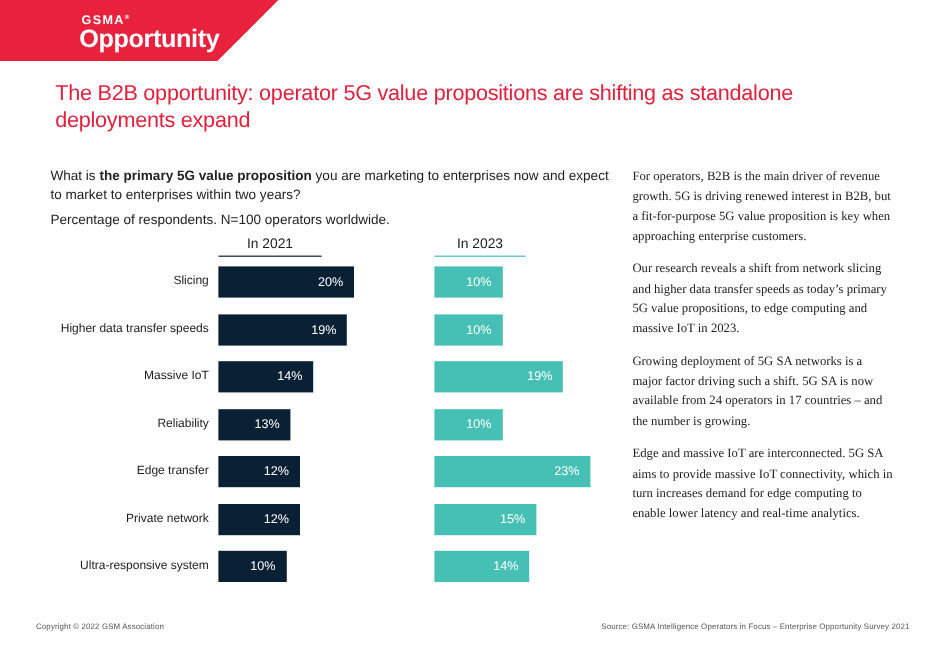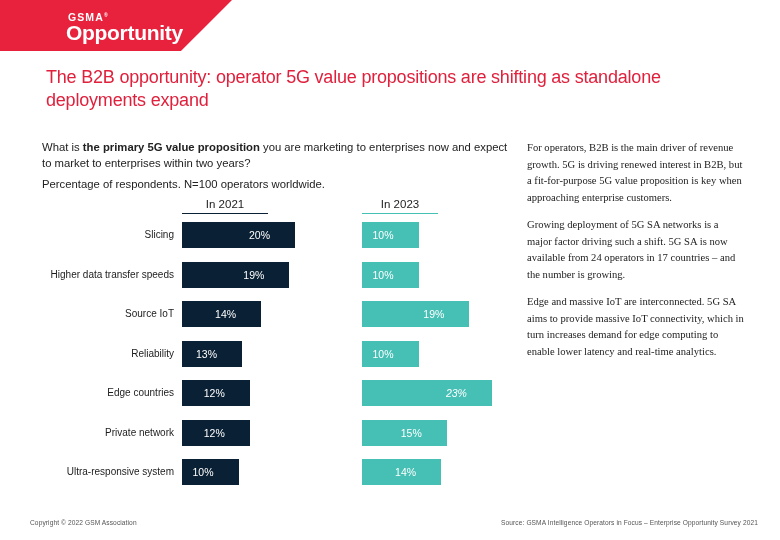--- a/index.html
+++ b/index.html
@@ -139,21 +139,21 @@
     box-sizing: border-box;
     display: flex;
     align-items: center;
     justify-content: flex-end;
   }
   .bar.navy { background: #0A2034; left: 182px; }
   .bar.teal { background: #46BFB4; left: 362px; }
   .bar-value {
     font-size: 10.5px;
     color: #ffffff;
-    padding-right: 25px;
+    padding-right: 9px;
     white-space: nowrap;
   }
 
   
   .commentary {
     position: absolute;
     left: 527px;
     top: 140px;
     width: 218px;
     font-size: 10.6px;
@@ -217,43 +217,43 @@
       <div class="row" style="top: 261.5px;">
         <div class="row-label">Higher data transfer speeds</div>
         <div class="bar navy" style="width: 107.35px;">
           <span class="bar-value">19%</span>
         </div>
         <div class="bar teal" style="width: 56.5px;">
           <span class="bar-value">10%</span>
         </div>
       </div>
       <div class="row" style="top: 301px;">
-        <div class="row-label">Source IoT</div>
+        <div class="row-label">Massive IoT</div>
         <div class="bar navy" style="width: 79.1px;">
           <span class="bar-value">14%</span>
         </div>
         <div class="bar teal" style="width: 107.35px;">
           <span class="bar-value">19%</span>
         </div>
       </div>
       <div class="row" style="top: 340.5px;">
         <div class="row-label">Reliability</div>
         <div class="bar navy" style="width: 60px;">
           <span class="bar-value">13%</span>
         </div>
         <div class="bar teal" style="width: 56.5px;">
           <span class="bar-value">10%</span>
         </div>
       </div>
       <div class="row" style="top: 380px;">
-        <div class="row-label">Edge countries</div>
+        <div class="row-label">Edge transfer</div>
         <div class="bar navy" style="width: 67.8px;">
           <span class="bar-value">12%</span>
         </div>
-        <div class="bar teal" style="width: 129.95px; font-style: italic;">
+        <div class="bar teal" style="width: 129.95px;">
           <span class="bar-value">23%</span>
         </div>
       </div>
       <div class="row" style="top: 419.5px;">
         <div class="row-label">Private network</div>
         <div class="bar navy" style="width: 67.8px;">
           <span class="bar-value">12%</span>
         </div>
         <div class="bar teal" style="width: 84.75px; align-items: center;">
           <span class="bar-value">15%</span>
@@ -266,18 +266,19 @@
         </div>
         <div class="bar teal" style="width: 79.1px;">
           <span class="bar-value">14%</span>
         </div>
       </div>
     </div>
 </div>
 
 <div class="commentary">
   <p>For operators, B2B is the main driver of revenue growth. 5G is driving renewed interest in B2B, but a fit-for-purpose 5G value proposition is key when approaching enterprise customers.</p>
+  <p>Our research reveals a shift from network slicing and higher data transfer speeds as today’s primary 5G value propositions, to edge computing and massive IoT in 2023.</p>
   <p>Growing deployment of 5G SA networks is a major factor driving such a shift. 5G SA is now available from 24 operators in 17 countries – and the number is growing.</p>
   <p>Edge and massive IoT are interconnected. 5G SA aims to provide massive IoT connectivity, which in turn increases demand for edge computing to enable lower latency and real-time analytics.</p>
 </div>
 
 <div class="footer-left">Copyright © 2022 GSM Association</div>
 <div class="footer-right">Source: GSMA Intelligence Operators in Focus – Enterprise Opportunity Survey 2021</div>
 
 </body></html>

